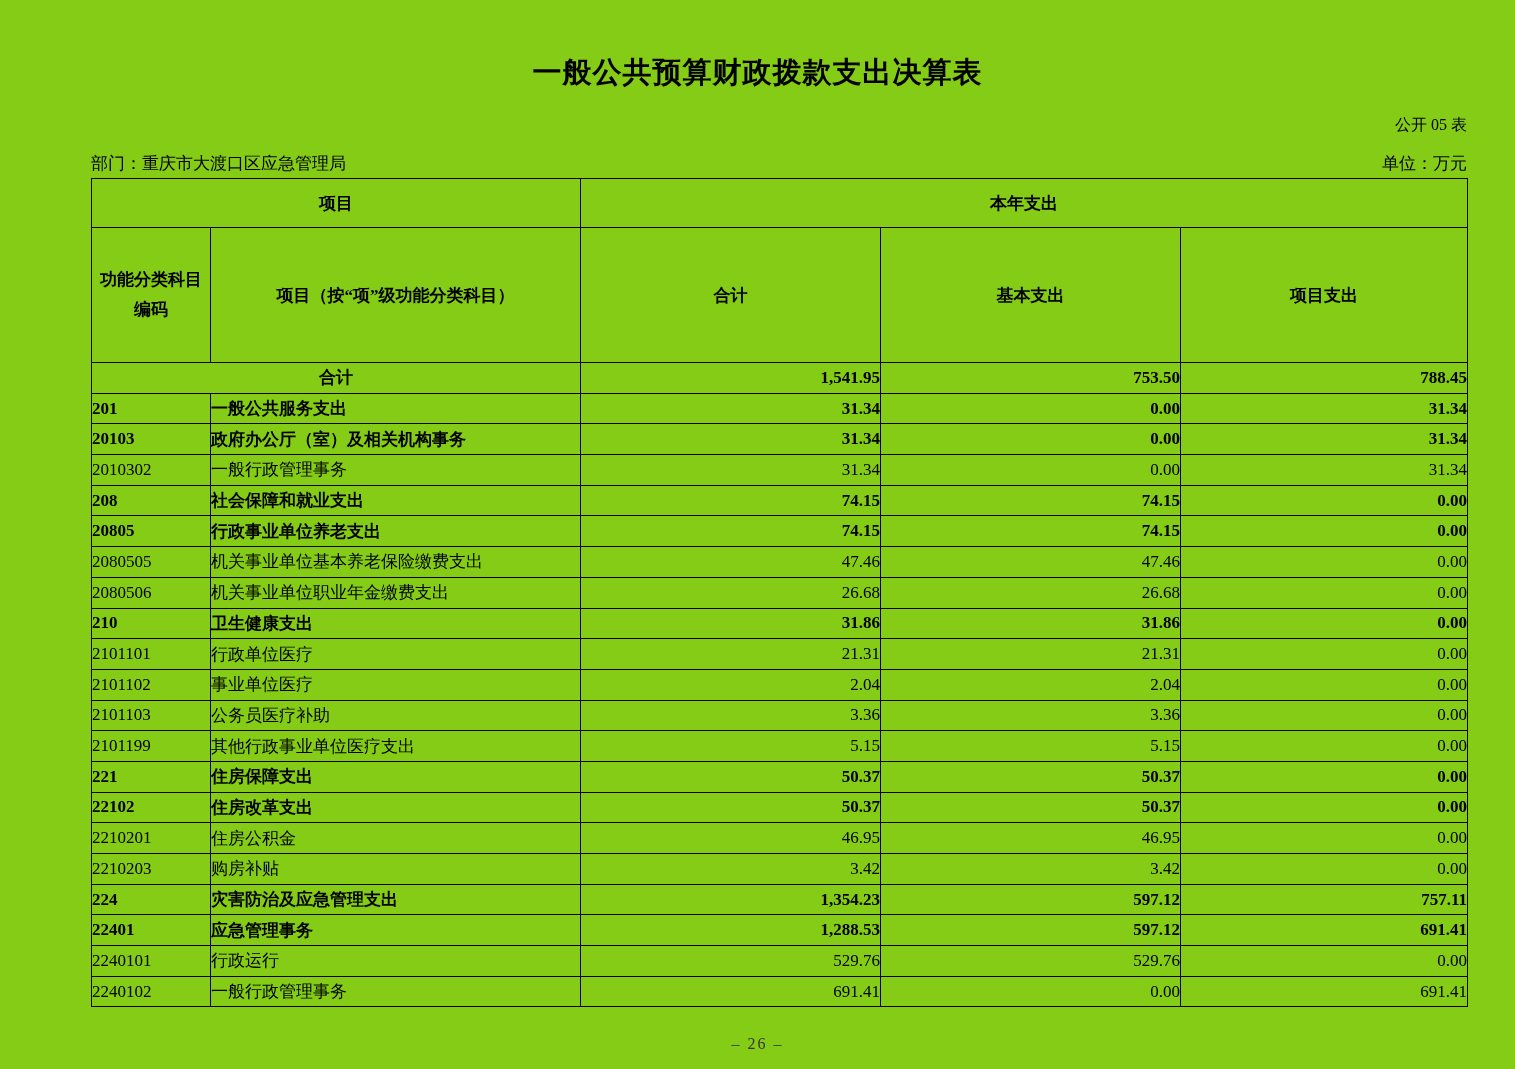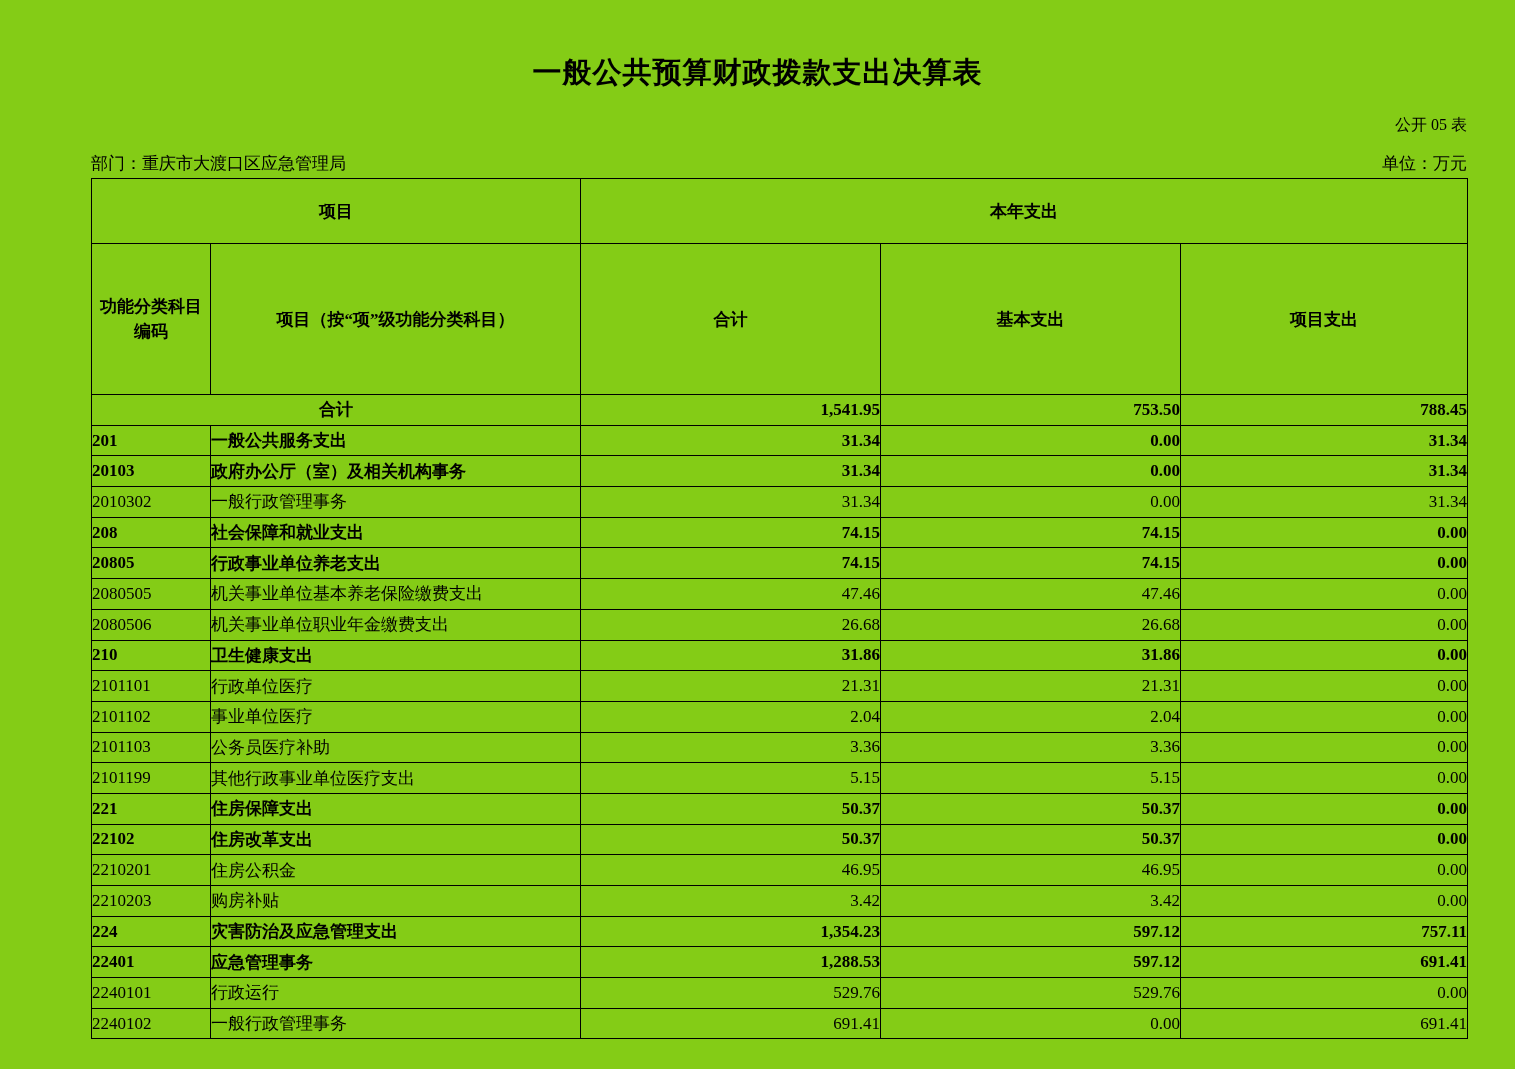--- a/index.html
+++ b/index.html
@@ -44,25 +44,25 @@
   }
   .budget-table th, .budget-table td {
     border: 1px solid #000;
     font-size: 17px;
     overflow: hidden;
     white-space: nowrap;
   }
   .budget-table th {
     font-weight: bold;
     text-align: center;
-    padding: 16px 4px;
+    padding: 8px 4px;
   }
   .budget-table thead tr.group-row th { height: 32px; }
   .budget-table thead tr.cols-row th { height: 118px; }
-  th.code-head { white-space: pre-line; line-height: 25px; }
+  th.code-head { white-space: pre-line; line-height: 30px; }
   .budget-table tbody td { height: 29.7px; padding: 0; }
   td.code-cell { text-align: left; padding-left: 2px; }
   td.name-cell { text-align: left; padding-left: 5px; }
   td.num { text-align: right; padding-right: 8px; }
   td.center { text-align: center; }
   tr.bold td { font-weight: bold; }
   .page-number {
     margin-top: 28px;
     text-align: center;
     font-size: 16px;

